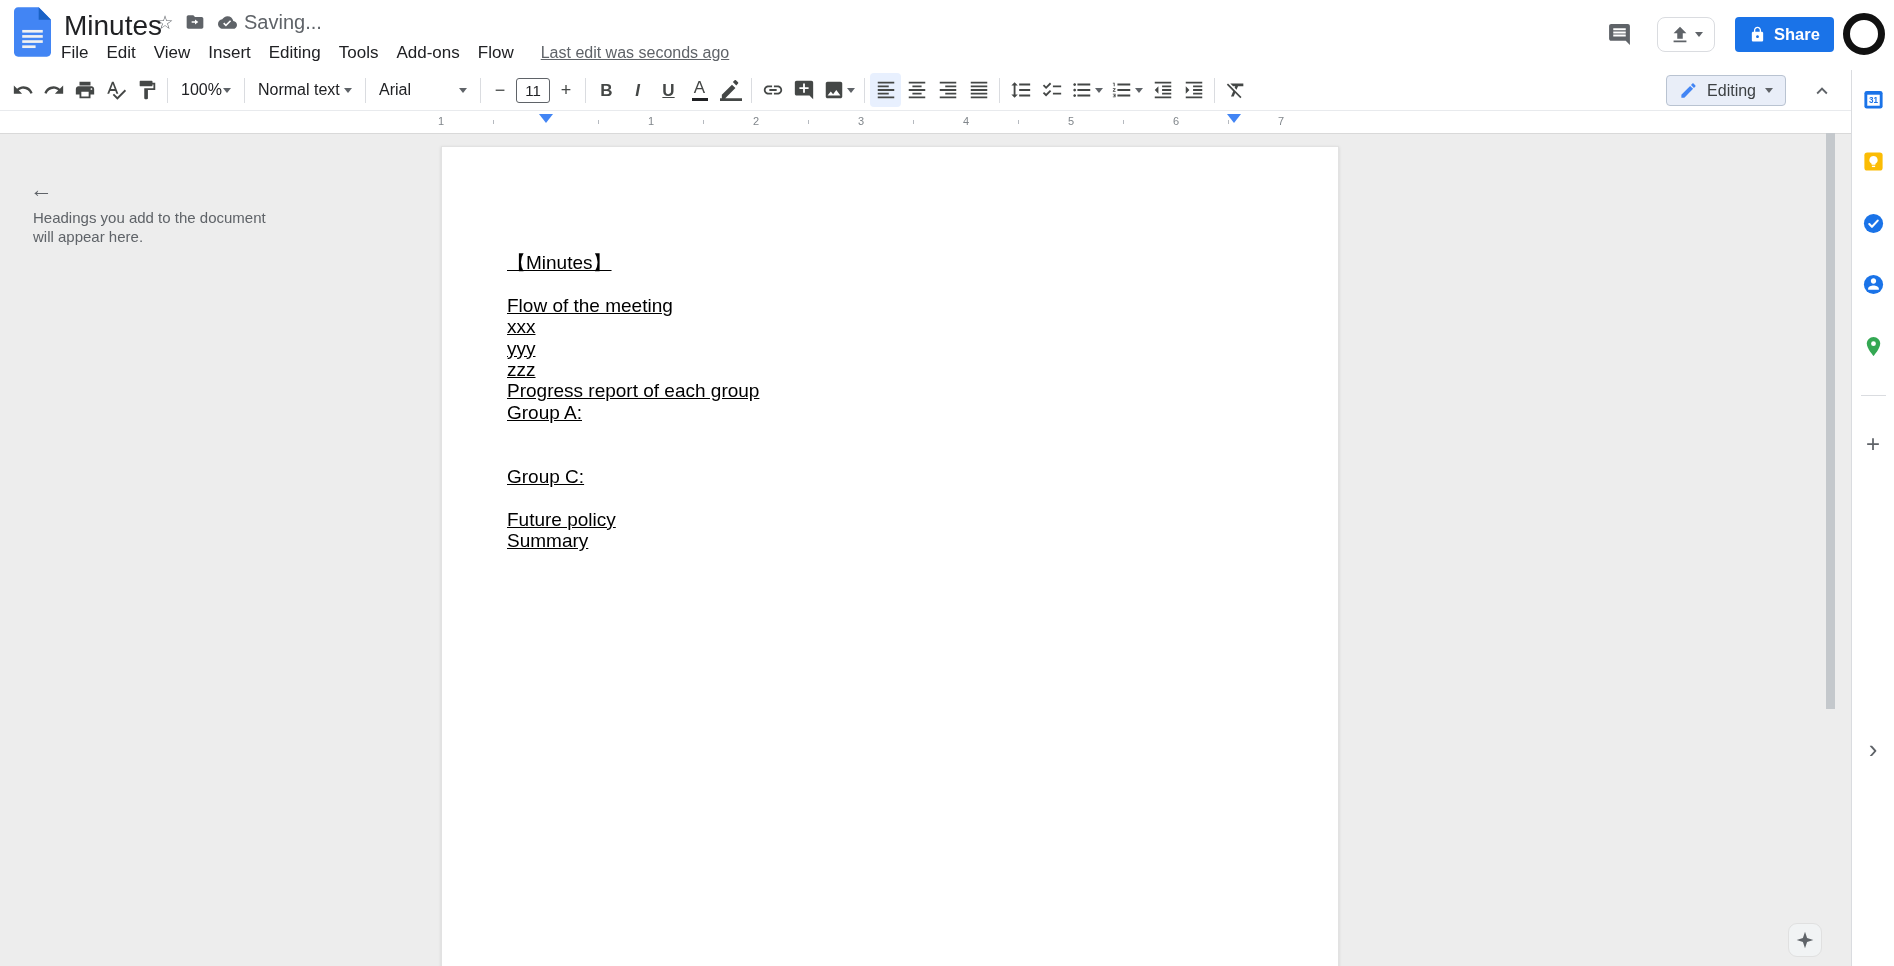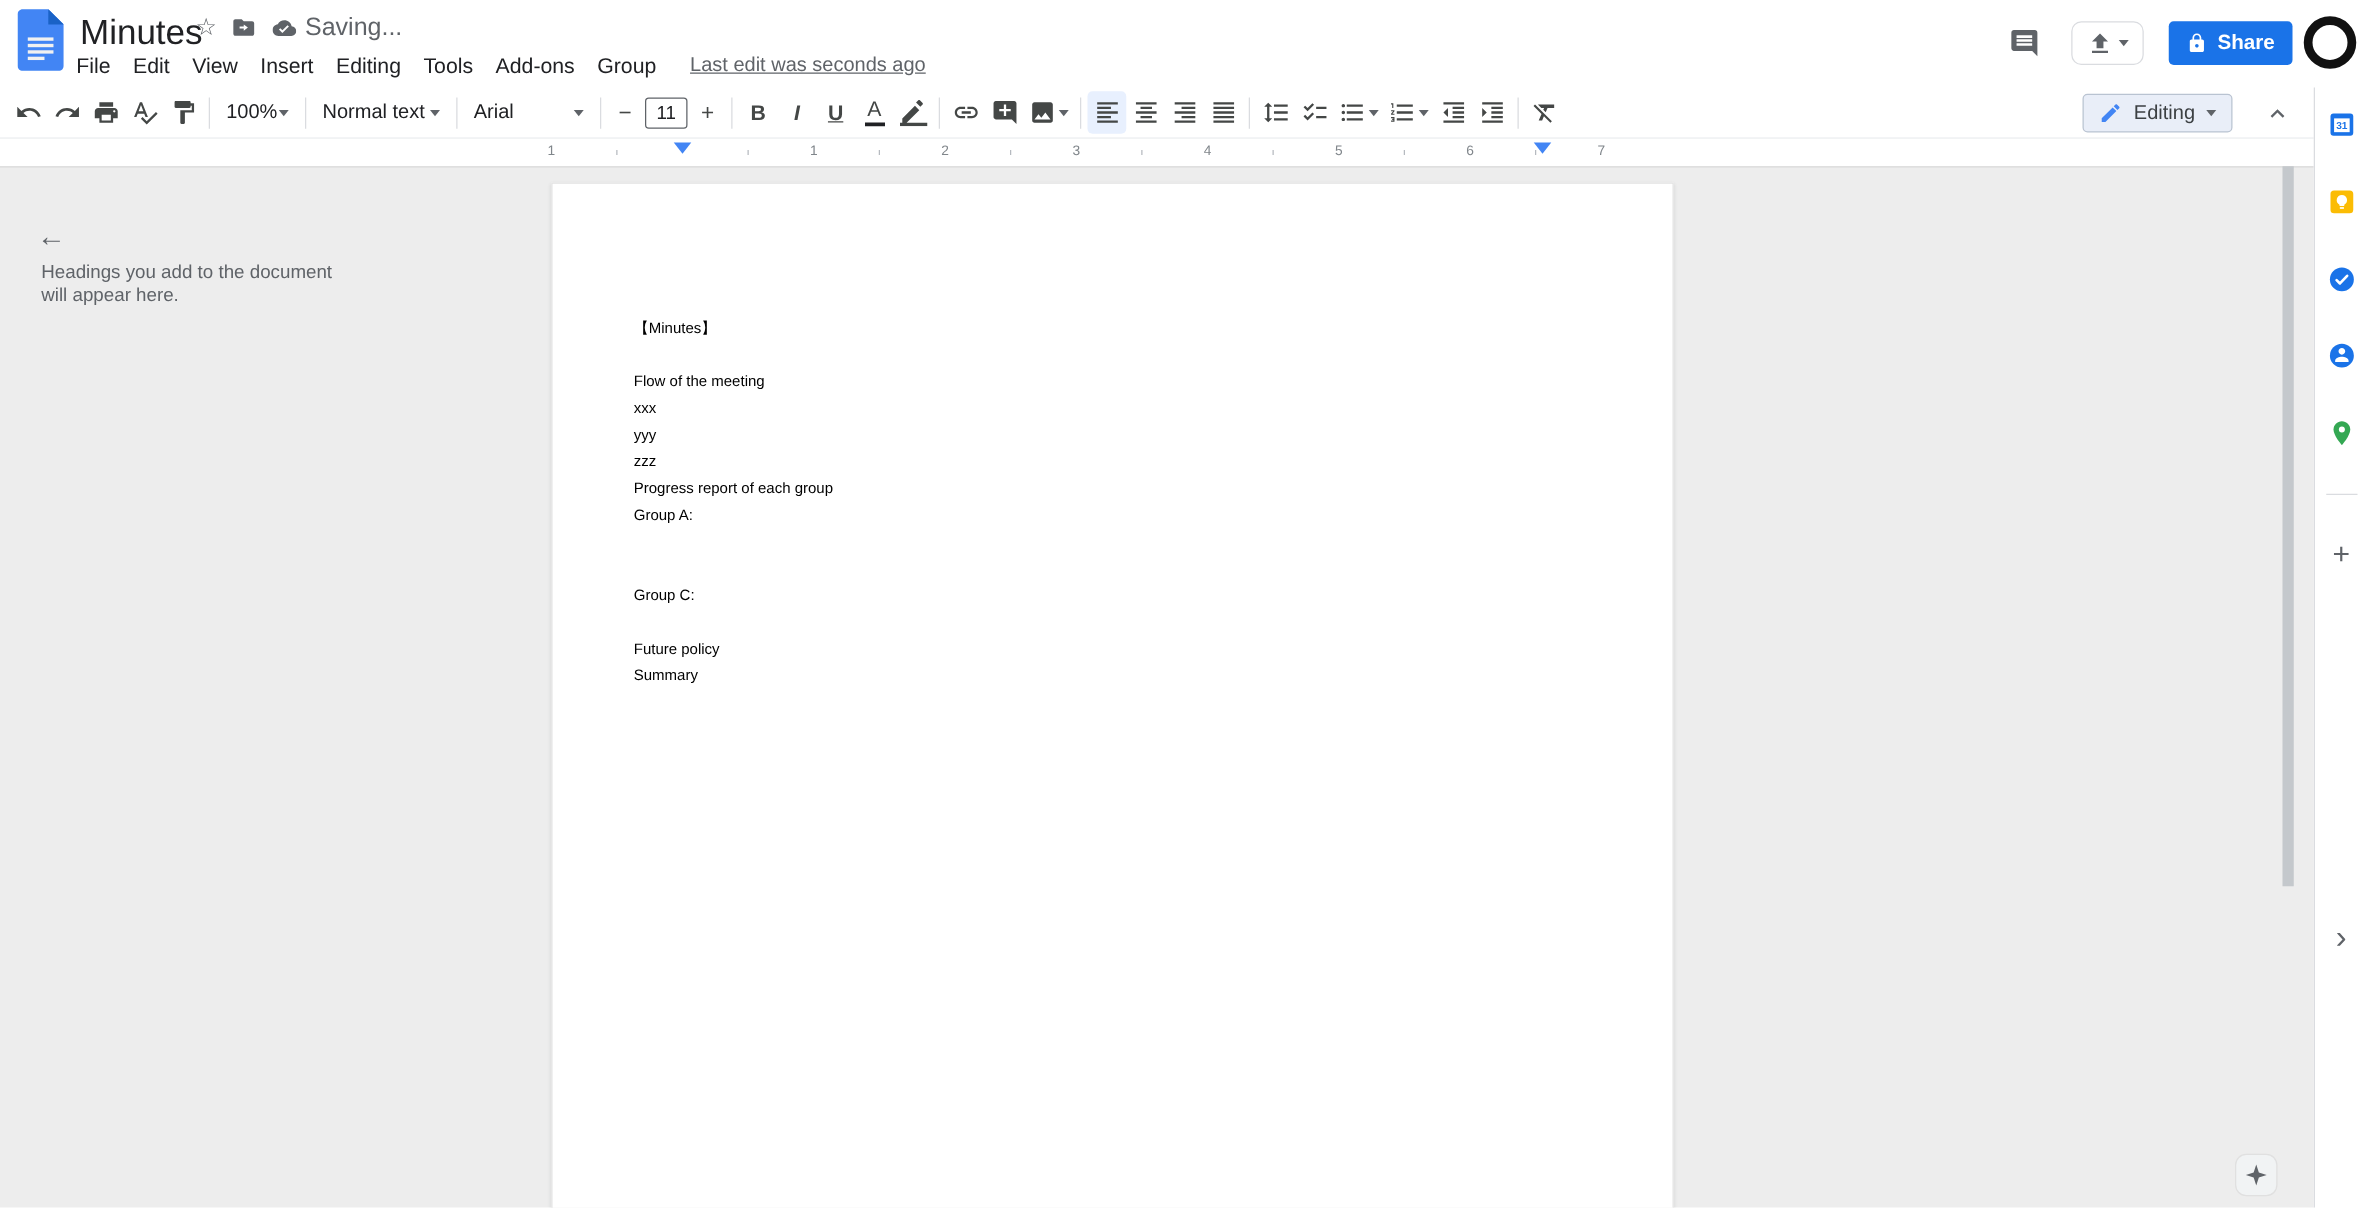--- a/index.html
+++ b/index.html
@@ -54,21 +54,21 @@
   .rnum{position:absolute;top:4px;width:12px;text-align:center;font-size:11px;color:#80868b;}
   .rtick{position:absolute;top:9px;width:1px;height:4px;background:#b6bac0;}
   .imarker{position:absolute;top:3px;width:0;height:0;border-left:7px solid transparent;border-right:7px solid transparent;border-top:9px solid #4285f4;}
 
   
   .content{position:absolute;left:0;top:133px;right:43px;bottom:0;background:#ededed;border-top:1px solid #d9d9d9;overflow:hidden;}
   .outline-back{position:absolute;left:22px;top:36px;width:38px;height:38px;display:flex;align-items:center;justify-content:center;color:#5f6368;font-size:23px;border-radius:50%;}
   .outline-hint{position:absolute;left:33px;top:74px;width:252px;font-size:15px;line-height:19px;color:#5f6368;}
   .page{position:absolute;left:441px;top:12px;width:898px;height:1400px;background:#fff;
         border:1px solid #e2e2e2;box-shadow:0 1px 3px rgba(60,64,67,.14);}
-  .doc-text{padding:105px 105px 0 65px;font-size:12px;line-height:21.4px;color:#000;}
+  .doc-text{padding:105px 105px 0 65px;font-size:19px;line-height:21.4px;color:#000;text-decoration:underline;}
   .dline{min-height:21.4px;white-space:pre-wrap;}
 
   .explore-btn{position:absolute;left:1788px;top:923px;width:34px;height:34px;border-radius:9px;
                background:#f1f3f4;border:1px solid #e0e0e0;display:flex;align-items:center;justify-content:center;}
   .explore-btn svg{width:20px;height:20px;fill:#5f6368;}
   .vscroll{position:absolute;left:1826px;top:133px;width:9px;height:576px;background:#c4c8cc;}
 
   
   .sidepanel{position:absolute;right:0;top:70px;width:43px;bottom:0;background:#fff;border-left:1px solid #dadce0;}
   .app-btn{position:absolute;left:2px;width:38px;height:38px;display:flex;align-items:center;justify-content:center;border-radius:50%;}
@@ -111,21 +111,21 @@
   </div>
 
   <div class="menubar">
     <div class="menu-item">File</div>
     <div class="menu-item">Edit</div>
     <div class="menu-item">View</div>
     <div class="menu-item">Insert</div>
     <div class="menu-item">Editing</div>
     <div class="menu-item">Tools</div>
     <div class="menu-item">Add-ons</div>
-    <div class="menu-item">Group</div>
+    <div class="menu-item">Flow</div>
     <div class="last-edit">Last edit was seconds ago</div>
   </div>
 
   <div class="history-btn">
     <svg class="ic" viewBox="0 0 24 24" style="width:25px;height:25px;fill:#5f6368">
       <path d="M21.99 4c0-1.1-.89-2-1.99-2H4c-1.1 0-2 .9-2 2v12c0 1.1.9 2 2 2h14l4 4-.01-18zM18 14H6v-2h12v2zm0-3H6V9h12v2zm0-3H6V6h12v2z"></path>
     </svg>
   </div>
   <div class="upload-btn">
     <svg class="ic" viewBox="0 0 24 24" style="fill:#5f6368">

